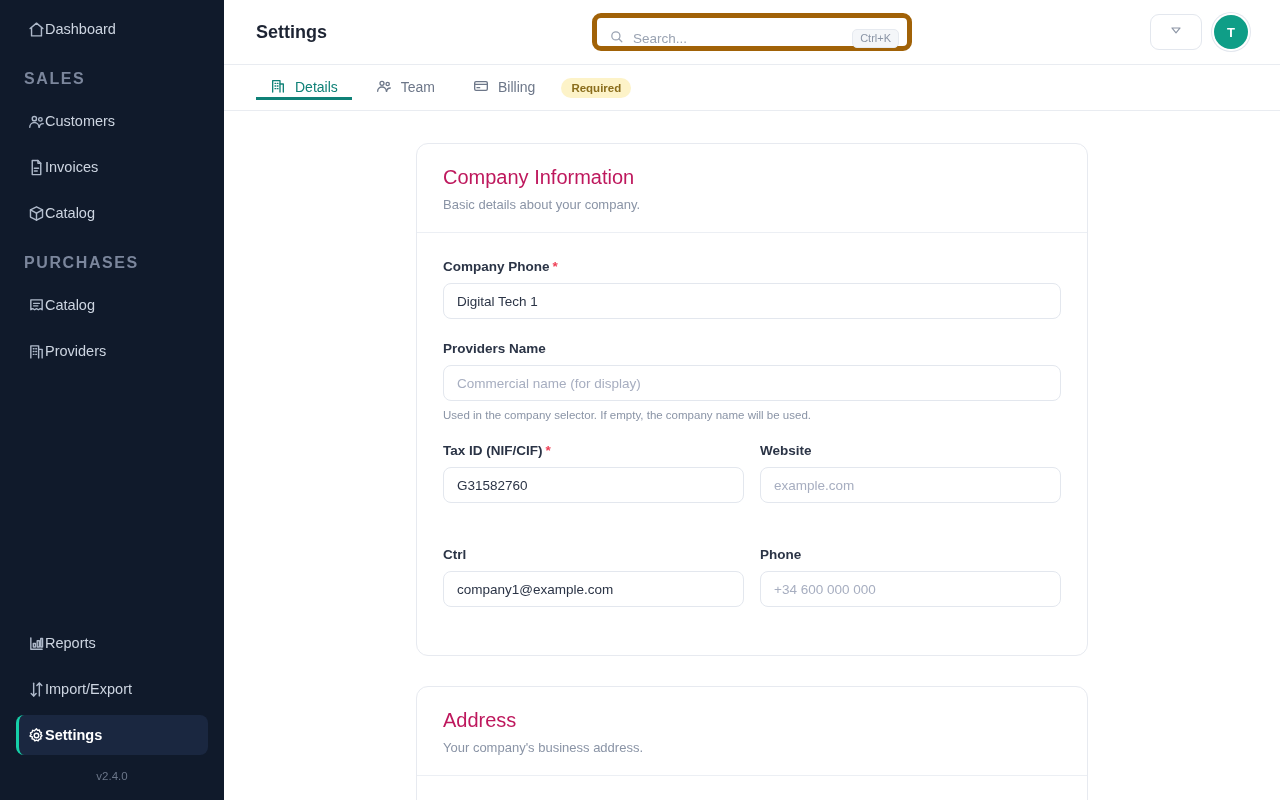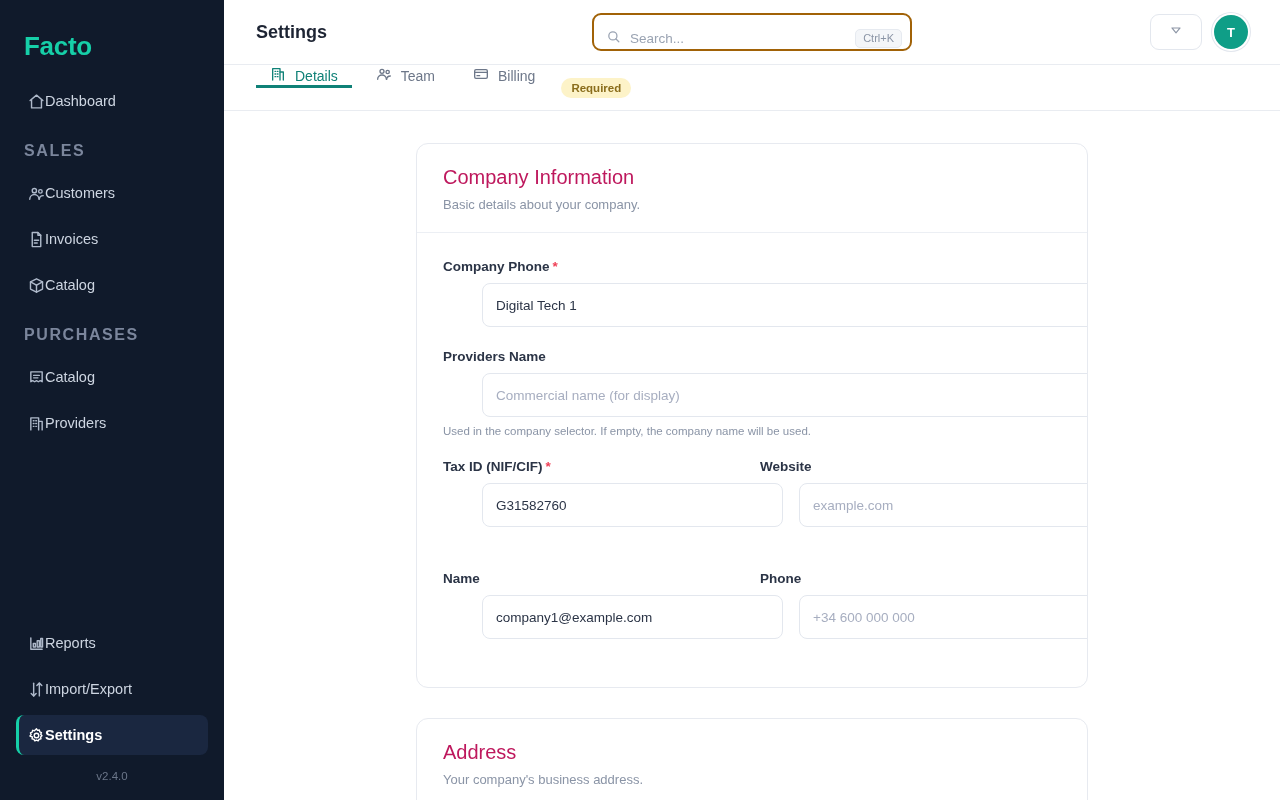--- a/index.html
+++ b/index.html
@@ -81,21 +81,21 @@
     height: 65px; flex: 0 0 65px;
     border-bottom: 1px solid #e9ecf1;
     display: flex; align-items: center;
     padding: 0 32px;
     position: relative;
   }
   .page-title { font-size: 18px; font-weight: 700; color: #1d2433; }
   .search-wrap {
     position: absolute; left: 50%; transform: translateX(-50%);
     width: 320px; height: 38px;
-    border: 2px solid #a16207;
+    border: 5px solid #a16207;
     border-radius: 9px;
     display: flex; align-items: center;
     padding: 12px 8px 0 12px;
     background: #fff;
   }
   .search-wrap svg { width: 15px; height: 15px; color: #9aa3b2; flex: 0 0 15px; }
   .search-input {
     flex: 1 1 auto;
     border: 0; outline: none;
     font-size: 13.5px;
@@ -138,21 +138,21 @@
   }
 
   
   .tabs {
     height: 46px; flex: 0 0 46px;
     display: flex; align-items: stretch;
     padding: 0 32px;
     border-bottom: 1px solid #e9ecf1;
     margin: 0 0 0 0;
   }
-  .tabs-inner { display: flex; align-items: flex-start; gap: 10px; }
+  .tabs-inner { display: flex; align-items: center; gap: 10px; }
   .tab {
     display: flex; align-items: center; gap: 9px;
     padding: 0 14px;
     font-size: 14px;
     color: #6d7789;
     cursor: pointer;
     border-bottom: 3px solid transparent;
     position: relative;
     top: 1px;
   }
@@ -189,43 +189,41 @@
   .card-body { padding: 26px; }
 
   .field { margin-bottom: 22px; }
   .field:last-child { margin-bottom: 0; }
   .label {
     font-size: 13.5px; font-weight: 600; color: #2b3446;
     display: block; margin-bottom: 9px;
   }
   .req { color: #ef4056; margin-left: 3px; }
   .input {
-    width: 100%; height: 44px;
+    width: 100%; height: 36px;
     border: 1px solid #e3e7ee;
     border-radius: 8px;
     font-size: 13.5px;
     color: #2b3446;
     padding: 0 13px;
     font-family: inherit;
     outline: none;
     background: #fff;
-    margin-left: 39px;
   }
   .input::placeholder { color: #a7aec0; }
   .hint { font-size: 11.5px; color: #8a94a6; margin-top: 8px; }
   .row2 { display: flex; gap: 16px; }
   .row2 > .field { flex: 1 1 0; }
 </style>
 </head>
 <body>
 
 <div class="app">
 
   <aside class="sidebar">
-    <div class="brand">Facto</div>
 
     <nav class="nav">
       <div class="nav-item">
         <span class="ico">
           <svg viewBox="0 0 24 24" fill="none" stroke="currentColor" stroke-width="2" stroke-linecap="round" stroke-linejoin="round">
               <path d="M3 10.5L12 3l9 7.5"></path>
               <path d="M5 9.5V21h14V9.5"></path>
             </svg>
         </span>
         <span>Dashboard</span>
@@ -434,21 +432,21 @@
                 <input class="input" type="text" value="G31582760" style="">
               </div>
               <div class="field">
                 <label class="label">Website</label>
                 <input class="input" type="text" placeholder="example.com" style="">
               </div>
             </div>
 
             <div class="row2" style="margin-top:22px;">
               <div class="field">
-                <label class="label">Name</label>
+                <label class="label">Ctrl</label>
                 <input class="input" type="text" value="company1@example.com" style="">
               </div>
               <div class="field">
                 <label class="label">Phone</label>
                 <input class="input" type="text" placeholder="+34 600 000 000" style="">
               </div>
             </div>
 
           </div>
         </section>

